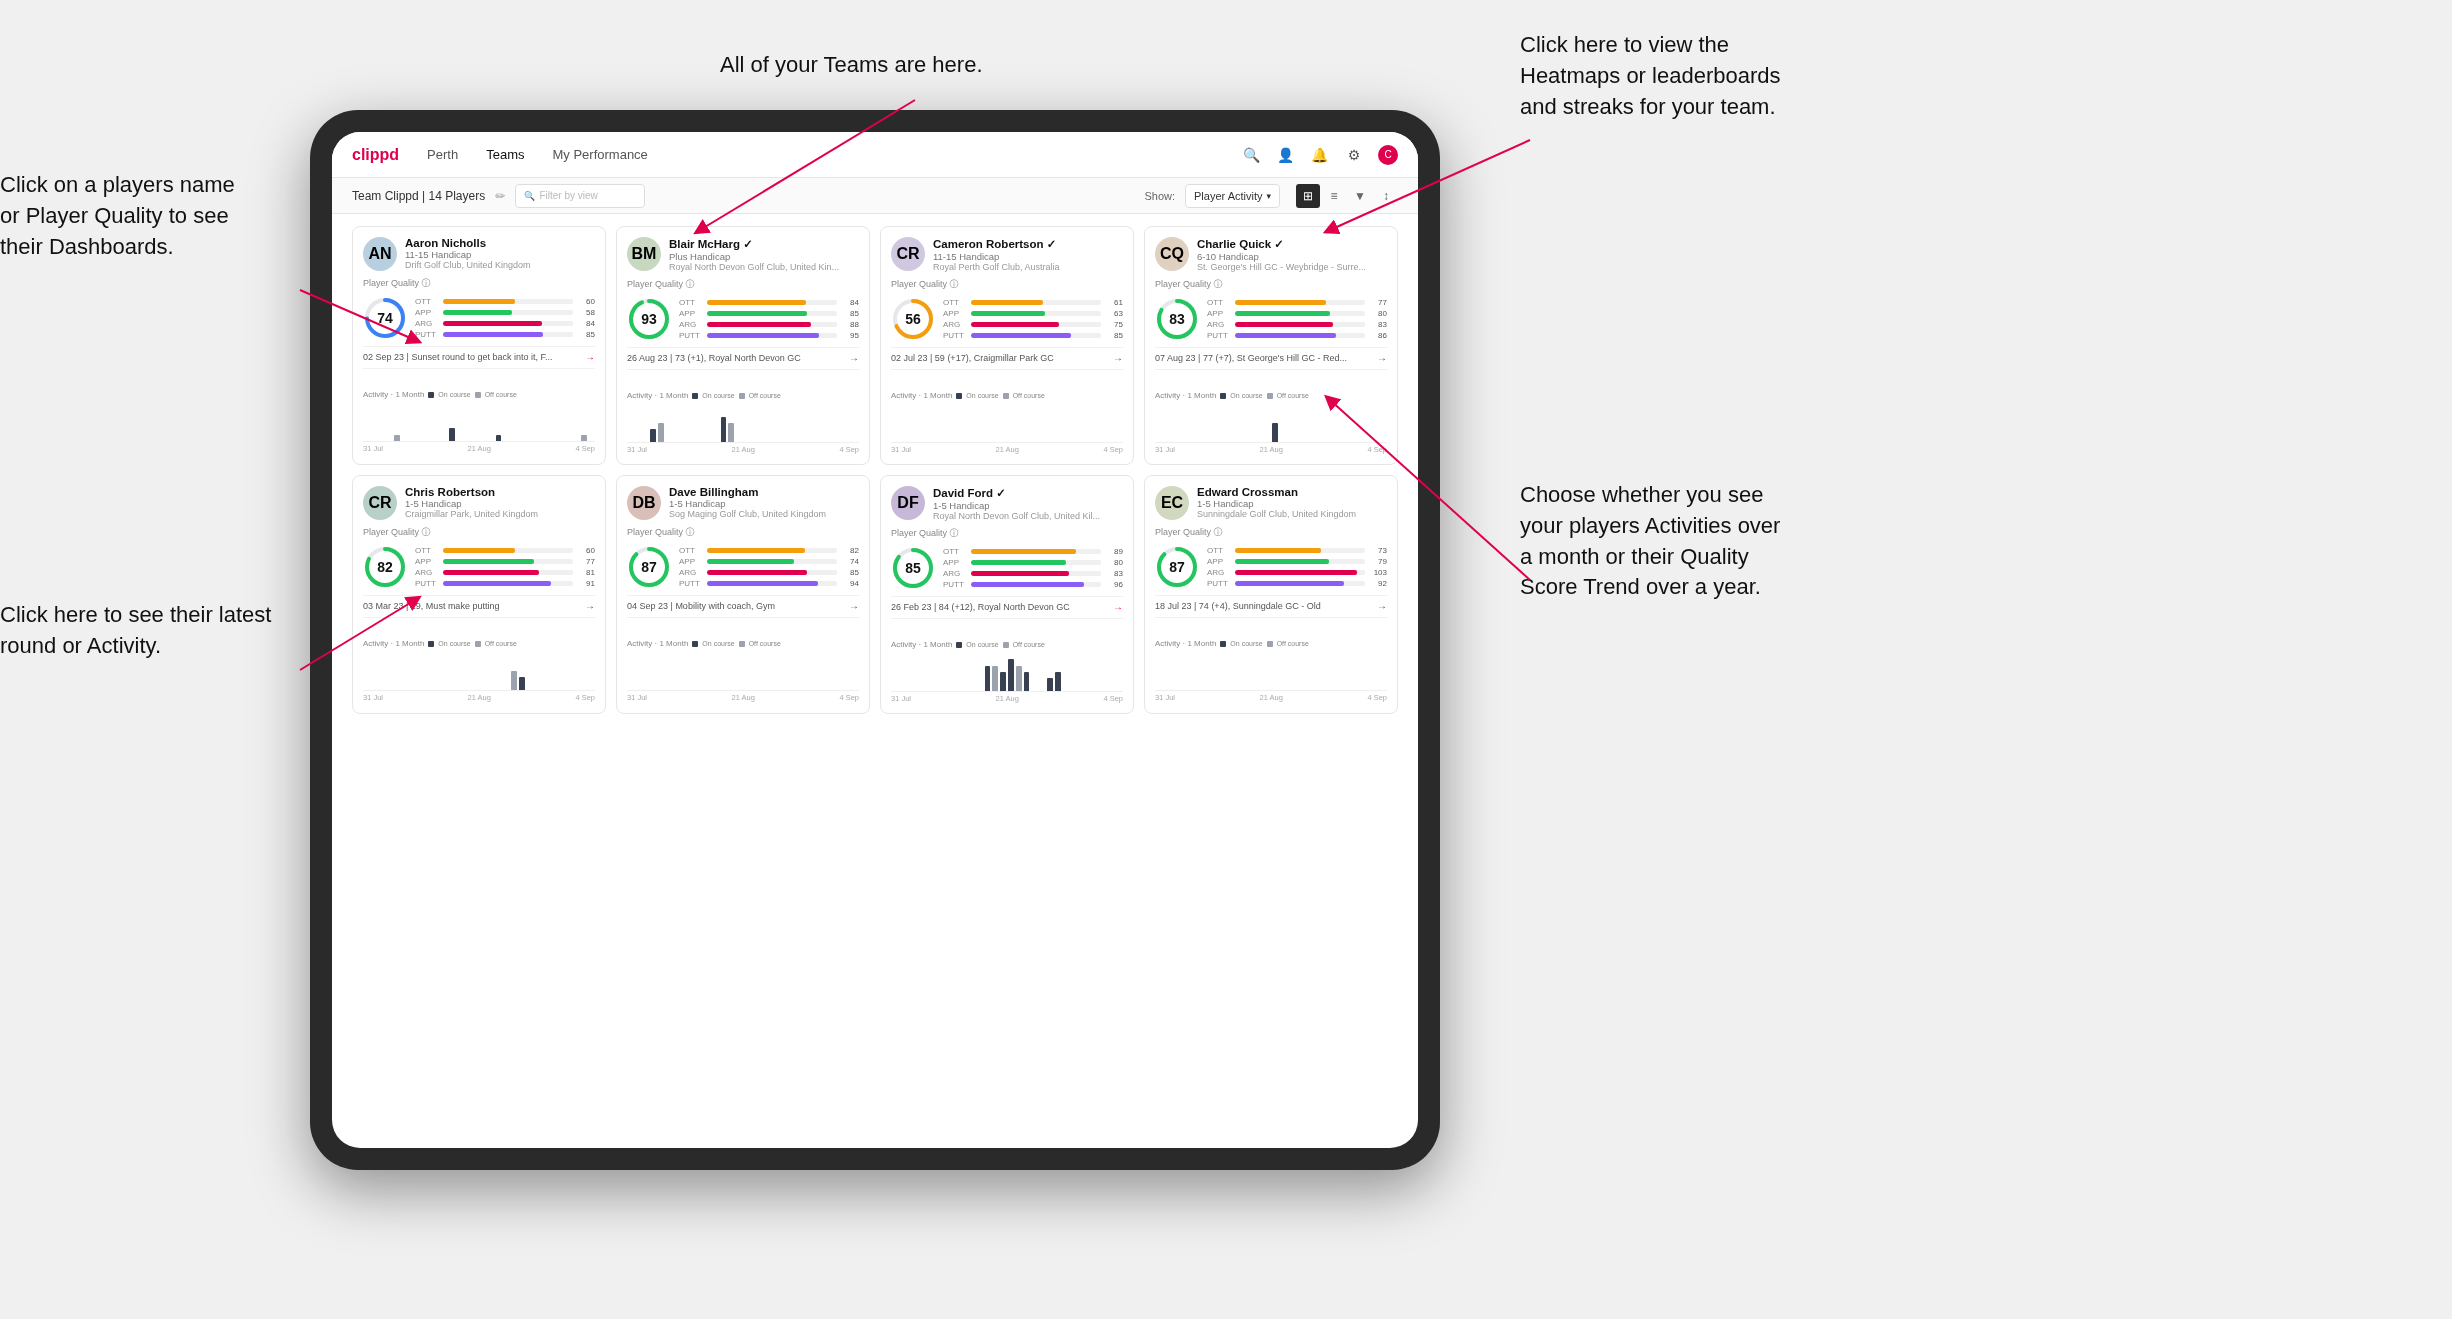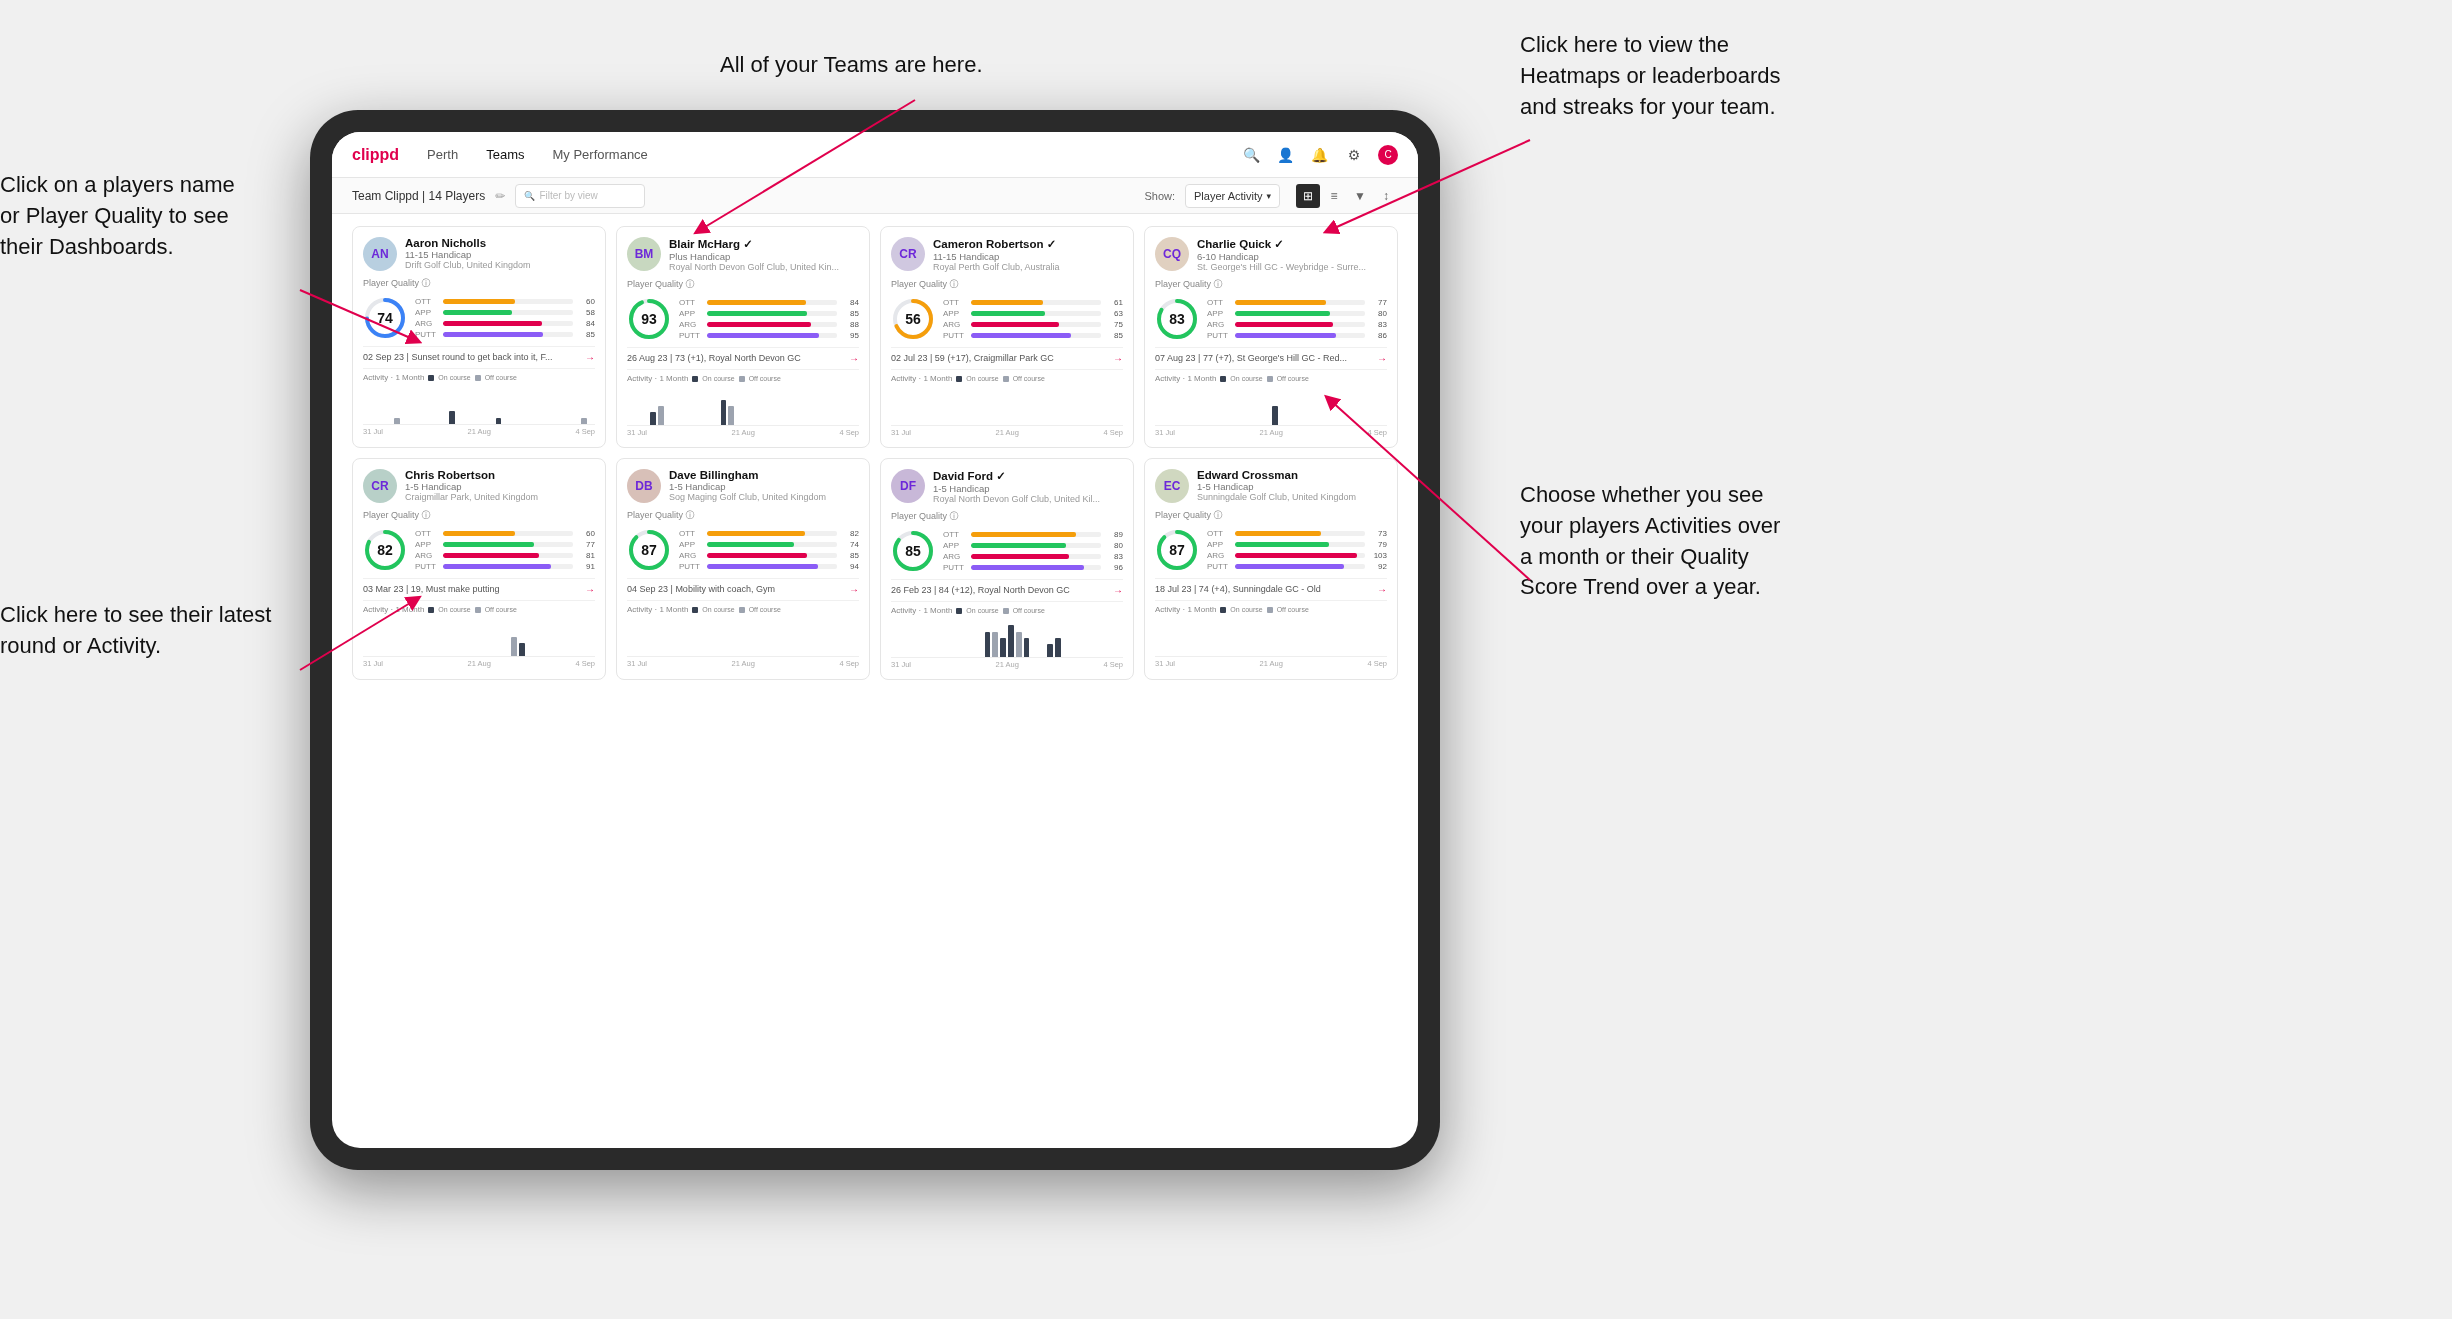--- a/index.html
+++ b/index.html
@@ -218,22 +218,22 @@
 
     .player-avatar {
       width: 34px;
       height: 34px;
       border-radius: 50%;
       background: #c5d5e8;
       flex-shrink: 0;
       display: flex;
       align-items: center;
       justify-content: center;
-      font-size: 12px;
-      color: #6d28d9;
+      font-size: 16px;
+      color: #000000;
       font-weight: 600;
       overflow: hidden;
     }
 
     .player-info { flex: 1; min-width: 0; }
 
     .player-name {
       font-size: 11.5px;
       font-weight: 700;
       color: #111;
@@ -346,21 +346,21 @@
     }
 
     .latest-arrow {
       color: #e0004d;
       font-size: 10px;
     }
 
     
     .activity-section {
       border-top: 1px solid #f0f0f0;
-      padding-top: 4px;
+      padding-top: 21px;
     }
 
     .activity-header {
       font-size: 8px;
       color: #888;
       margin-bottom: 3px;
       display: flex;
       align-items: center;
       gap: 4px;
     }

